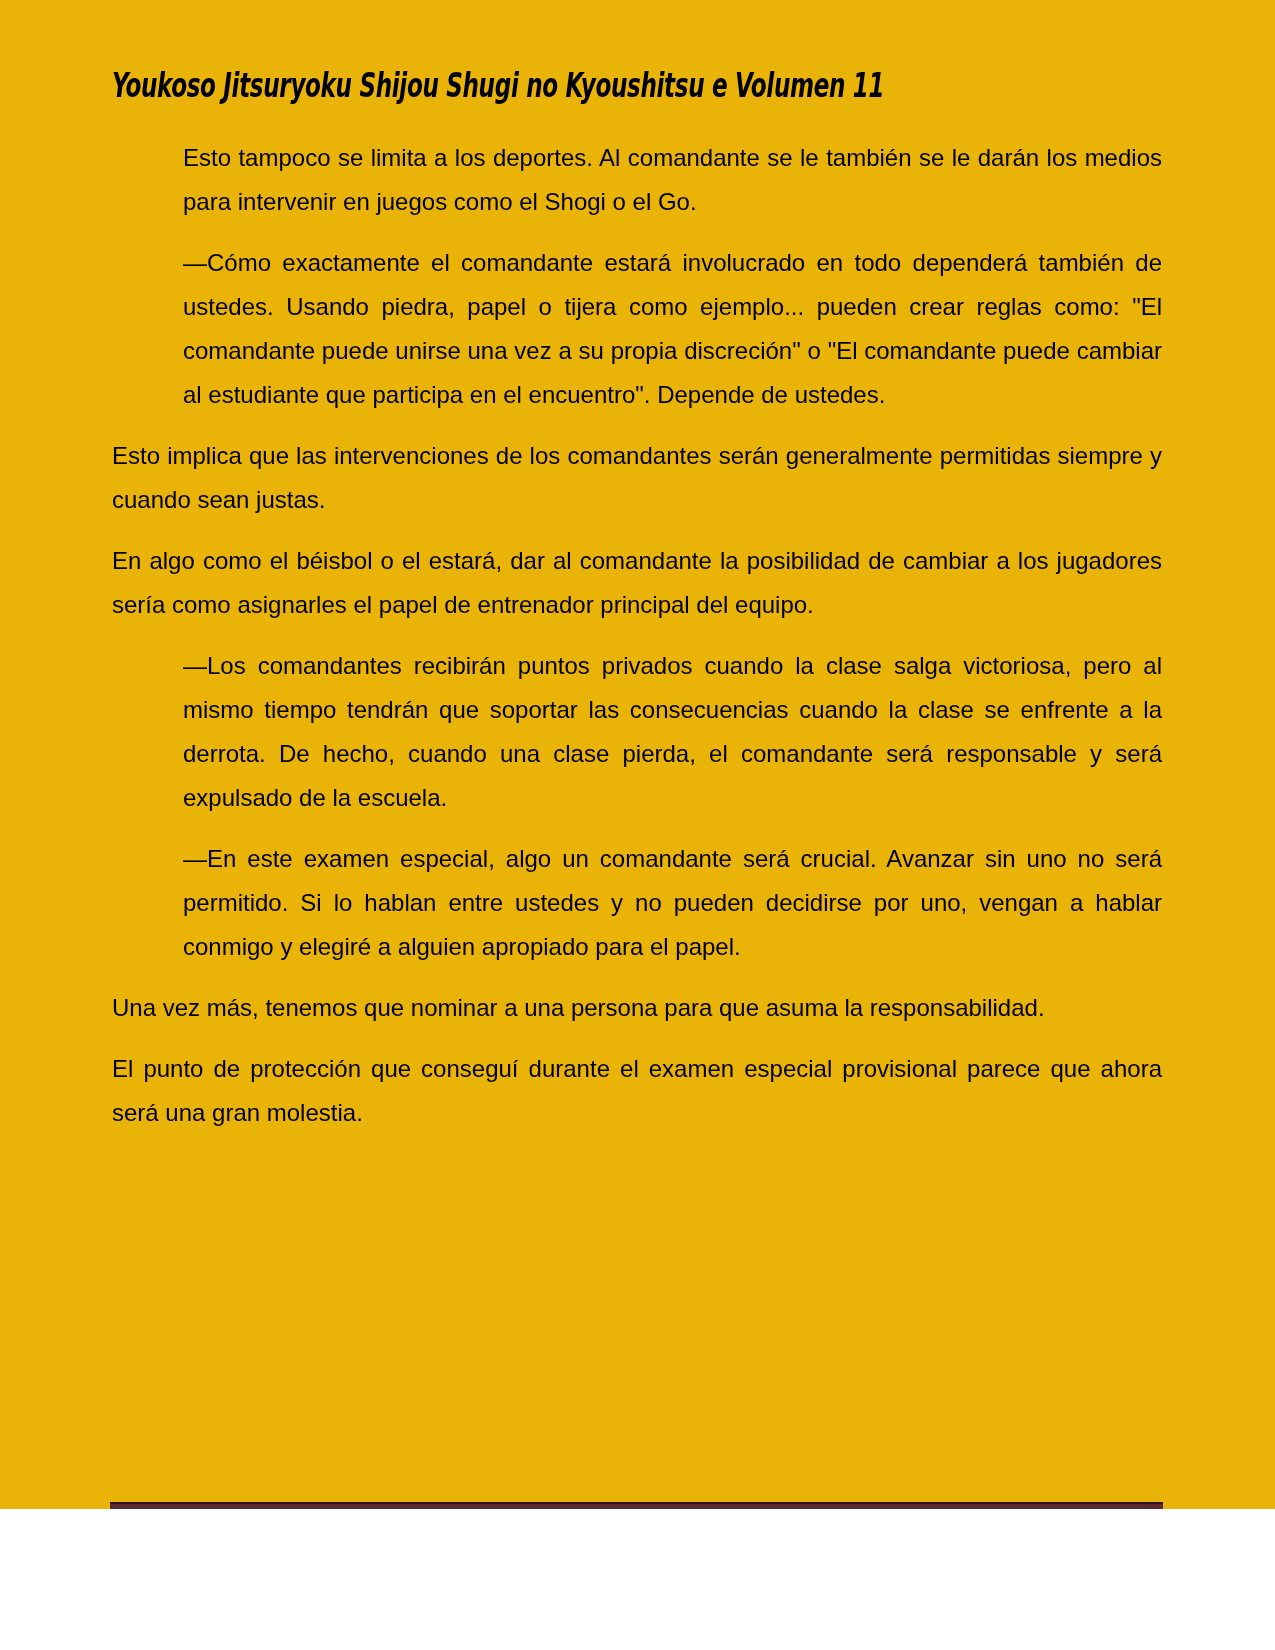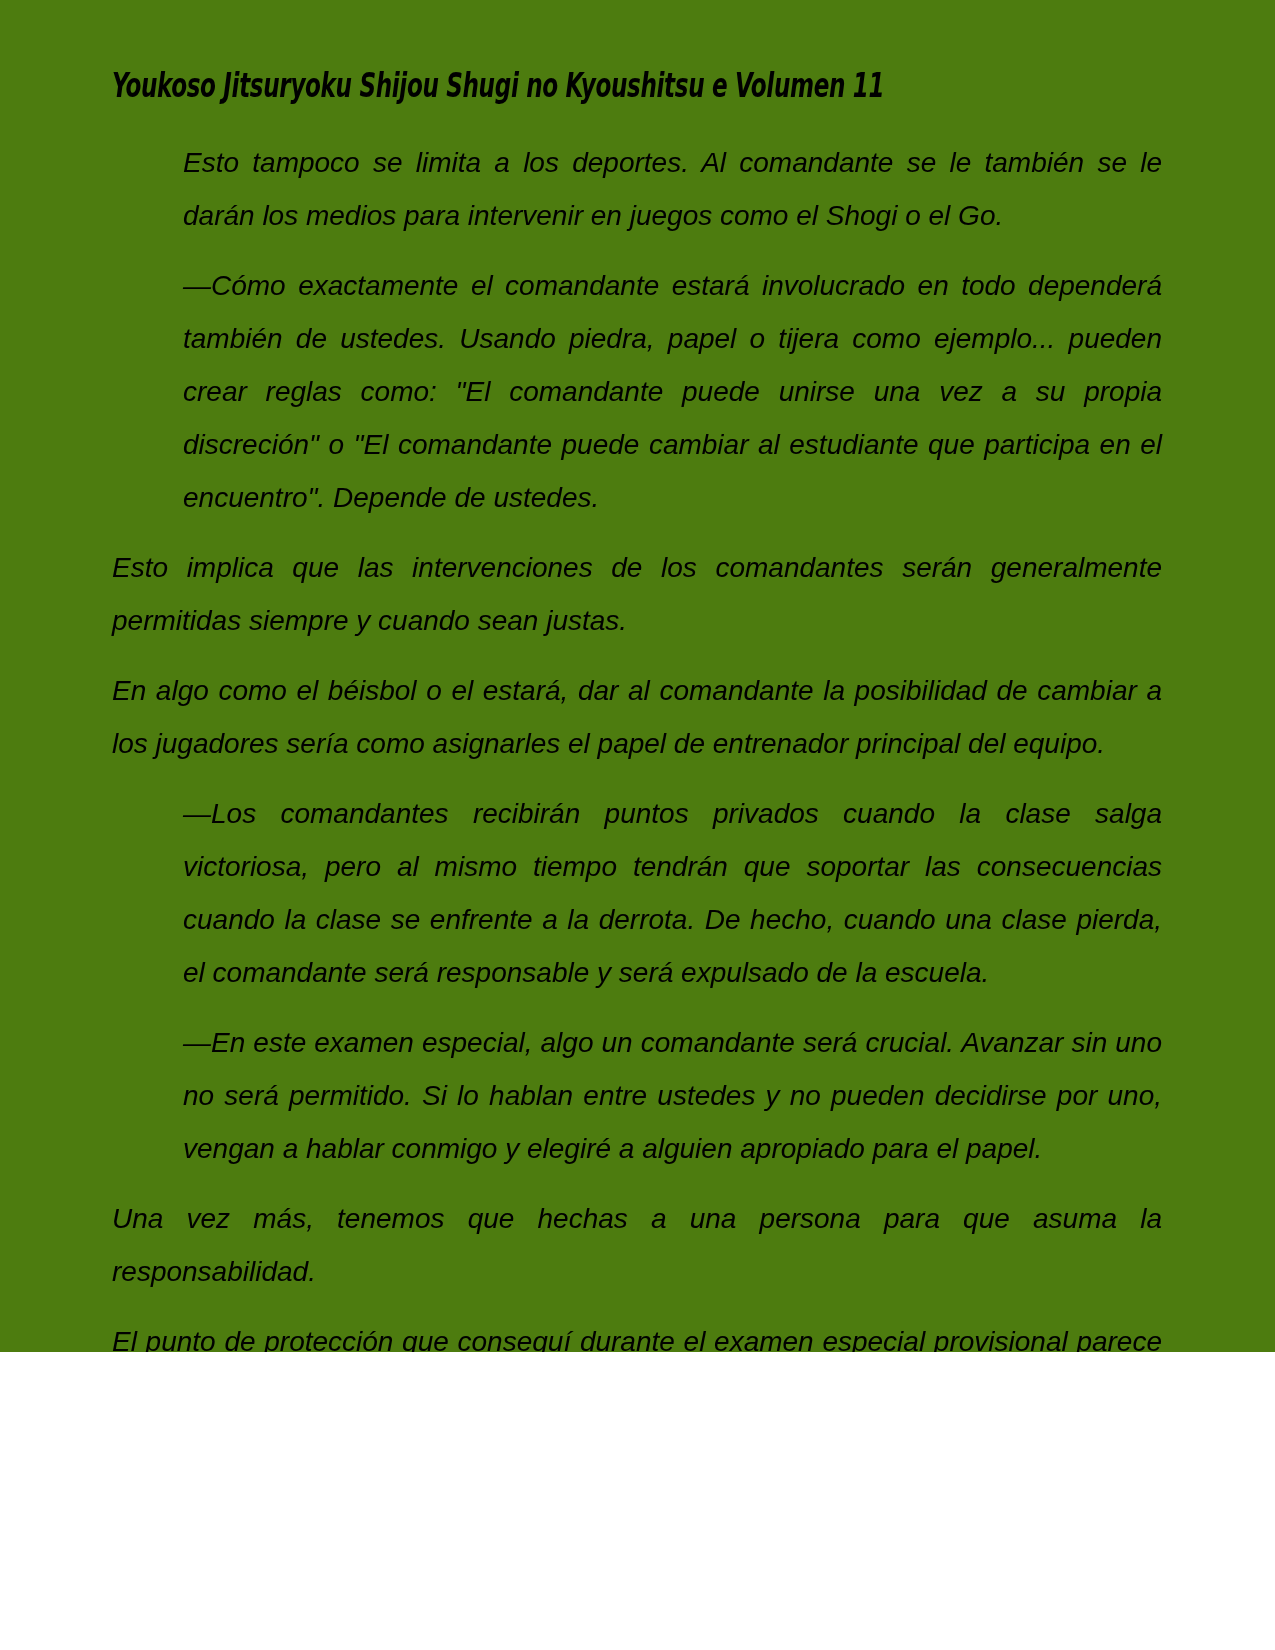--- a/index.html
+++ b/index.html
@@ -4,22 +4,22 @@
 <title>Document Page</title>
 <style>
   html, body {
     margin: 0;
     padding: 0;
     background: #ffffff;
   }
   .page {
     position: relative;
     width: 1275px;
-    height: 1352px;
-    background: #4d7c0f;
+    height: 1509px;
+    background: #eab308;
     overflow: hidden;
     font-family: "Liberation Sans", sans-serif;
     color: #000000;
   }
 
   
   .doc-header {
     position: absolute;
     top: 68px;
     left: 112px;
@@ -42,25 +42,24 @@
 
   
   .doc-body {
     position: absolute;
     top: 136px;
     left: 112px;
     width: 1050px;
   }
   .doc-body p {
     margin: 0 0 17px 0;
-    font-size: 28px;
-    line-height: 53px;
+    font-size: 24px;
+    line-height: 44px;
     text-align: justify;
     text-justify: inter-word;
-    font-style: italic;
   }
   .doc-body p.indent {
     margin-left: 71px;
   }
 
   
   .doc-footer {
     position: absolute;
     top: 1502px;
     left: 110px;
@@ -99,21 +98,21 @@
     <span class="display-font">Youkoso Jitsuryoku Shijou Shugi no Kyoushitsu e Volumen 11</span>
   </header>
 
   <main class="doc-body">
     <p class="indent">Esto tampoco se limita a los deportes. Al comandante se le también se le darán los medios para intervenir en juegos como el Shogi o el Go.</p>
     <p class="indent">—Cómo exactamente el comandante estará involucrado en todo dependerá también de ustedes. Usando piedra, papel o tijera como ejemplo... pueden crear reglas como: "El comandante puede unirse una vez a su propia discreción" o "El comandante puede cambiar al estudiante que participa en el encuentro". Depende de ustedes.</p>
     <p>Esto implica que las intervenciones de los comandantes serán generalmente permitidas siempre y cuando sean justas.</p>
     <p>En algo como el béisbol o el estará, dar al comandante la posibilidad de cambiar a los jugadores sería como asignarles el papel de entrenador principal del equipo.</p>
     <p class="indent">—Los comandantes recibirán puntos privados cuando la clase salga victoriosa, pero al mismo tiempo tendrán que soportar las consecuencias cuando la clase se enfrente a la derrota. De hecho, cuando una clase pierda, el comandante será responsable y será expulsado de la escuela.</p>
     <p class="indent">—En este examen especial, algo un comandante será crucial. Avanzar sin uno no será permitido. Si lo hablan entre ustedes y no pueden decidirse por uno, vengan a hablar conmigo y elegiré a alguien apropiado para el papel.</p>
-    <p>Una vez más, tenemos que hechas a una persona para que asuma la responsabilidad.</p>
+    <p>Una vez más, tenemos que nominar a una persona para que asuma la responsabilidad.</p>
     <p>El punto de protección que conseguí durante el examen especial provisional parece que ahora será una gran molestia.</p>
   </main>
 
   <footer class="doc-footer">
     <div class="rule-thick"></div>
     <div class="rule-thin"></div>
     <div class="footer-row">
       <span class="footer-left">
         <span class="display-font">Gladheim Translations</span>
       </span>

